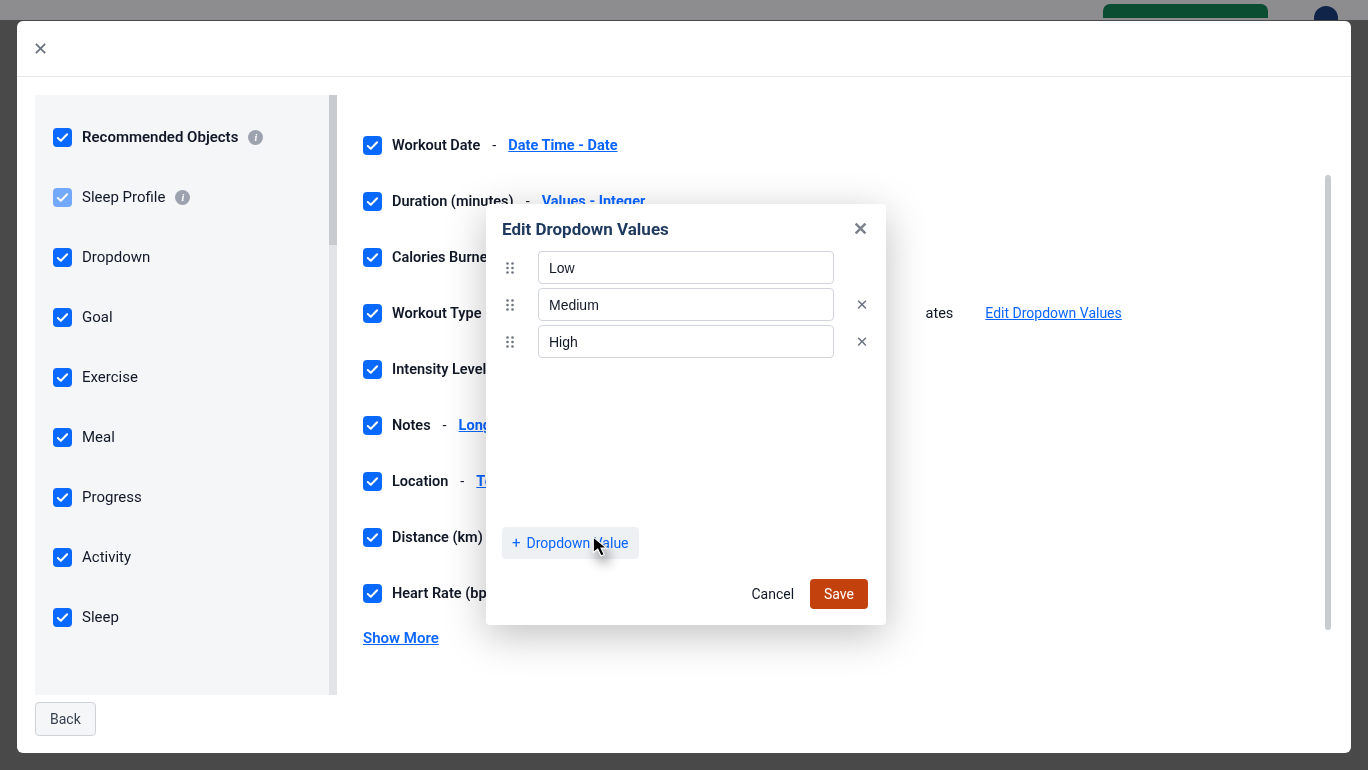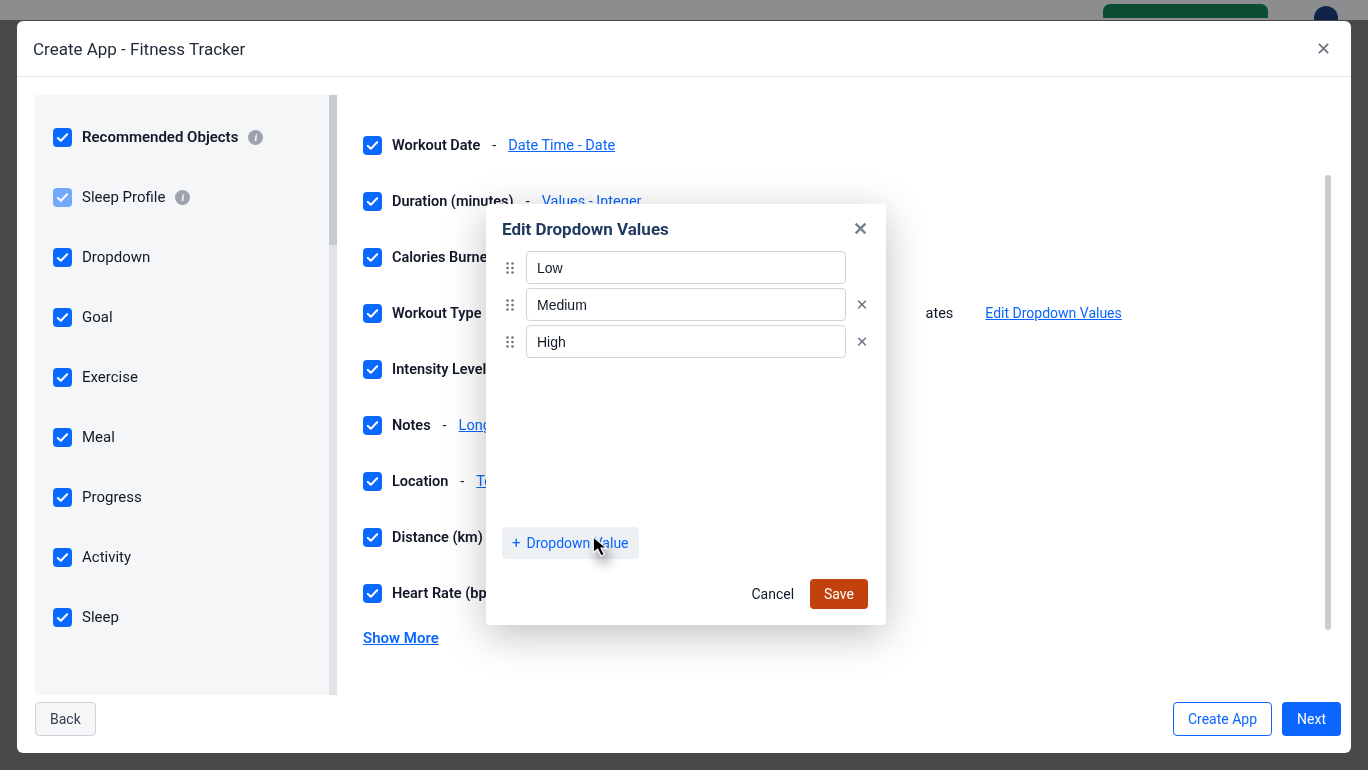--- a/index.html
+++ b/index.html
@@ -45,21 +45,21 @@
 .info-icon { width:15px;height:15px;border-radius:50%;background:#9ca3af;color:#fff;display:inline-flex;align-items:center;justify-content:center;font-size:10px;font-style:italic;font-family:Georgia,serif;font-weight:700; }
 .main {
   flex:1; background:#fff; margin:0; position:relative; overflow:hidden;
 }
 .main-scroll { position:absolute; top:0; right:0; bottom:0; width:10px; background:#fff; }
 .main-thumb { position:absolute; top:80px; right:2px; width:6px; height:455px; background:#c8cbd0; border-radius:3px; }
 .fields { padding:22px 26px 0 26px; }
 .field-row { display:flex; align-items:center; gap:10px; height:56px; font-size:14.5px; color:#111827; }
 .field-name { font-weight:600; }
 .dash { margin:0 2px; font-weight:400; color:#111827; }
-.type-link { color:#0b66ff; text-decoration:underline; font-weight:400; cursor:pointer; }
+.type-link { color:#0b66ff; text-decoration:underline; font-weight:700; cursor:pointer; }
 .extra-gap { display:inline-block; width:406px; }
 .edit-link { color:#0b66ff; text-decoration:underline; font-size:14px; cursor:pointer; }
 .show-more { margin-top:8px; color:#0b66ff; font-weight:600; font-size:15px; text-decoration:underline; cursor:pointer; }
 .footer {
   position:absolute; left:18px; right:10px; bottom:12px; height:44px;
   display:flex; align-items:center; justify-content:space-between;
 }
 .btn {
   height:34px; padding:0 14px; border-radius:4px; font-size:14px; display:inline-flex; align-items:center; justify-content:center; cursor:pointer; border:1px solid transparent;
 }
@@ -71,21 +71,21 @@
 
 .popup {
   position:absolute; width:400px; height:421px; background:#fff;
   left:486px; top:204px; border-radius:4px; box-shadow:0 10px 40px rgba(0,0,0,0.25);
   z-index:50; display:flex; flex-direction:column;
 }
 .popup-hdr { display:flex; align-items:center; justify-content:space-between; padding:14px 18px 6px 16px; }
 .popup-title { font-size:17px; font-weight:700; color:#1f3a5f; }
 .popup-close { color:#7a828c; font-size:18px; font-weight:700; cursor:pointer; }
 .val-list { padding:6px 16px 0 16px; display:flex; flex-direction:column; gap:4px; }
-.val-row { display:flex; align-items:center; gap:8px; }
+.val-row { display:flex; align-items:center; gap:20px; }
 .drag-icon { width:16px; color:#6b7280; display:flex; justify-content:center; }
 .drag-icon svg { width:10px; height:14px; }
 .val-input { flex:1; height:33px; border:1px solid #d1d5db; border-radius:4px; padding:0 10px; font-size:14px; color:#111827; outline:none; }
 .val-x { width:16px; color:#6b7280; font-size:15px; cursor:pointer; text-align:center; }
 .popup-spacer { flex:1; }
 .add-val {
   margin:0 0 0 16px; height:32px; padding:0 10px; border-radius:4px; background:#eef1f4;
   color:#0b66ff; font-size:14px; display:inline-flex; align-items:center; gap:6px; cursor:pointer; width:fit-content;
 }
 .add-val .plus { font-size:15px; line-height:1; }
@@ -104,21 +104,20 @@
 
 <div class="backdrop">
   <div class="top-hint"></div>
   <div class="top-pill"></div>
   <div class="top-circle"></div>
   <div class="bg-overlay"></div>
 </div>
 
 <div class="modal">
   <div class="modal-header">
-    <div class="modal-title">Create App - Fitness Tracker</div>
     <div class="close-x">✕</div>
   </div>
 
   <div class="modal-body">
     <div class="panel">
 
       <div class="sidebar">
         <div class="side-list" id="side-list">
             <div class="side-item hdr">
               <div class="chk">
@@ -295,24 +294,20 @@
           </div>
         <div class="main-scroll">
           <div class="main-thumb"></div>
         </div>
       </div>
 
     </div>
 
     <div class="footer">
       <div class="btn btn-back">Back</div>
-      <div class="footer-right">
-        <div class="btn btn-outline">Create App</div>
-        <div class="btn btn-primary">Next</div>
-      </div>
     </div>
   </div>
 </div>
 
 <div class="popup">
   <div class="popup-hdr">
     <div class="popup-title">Edit Dropdown Values</div>
     <div class="popup-close">✕</div>
   </div>
   <div class="val-list" id="val-list">

